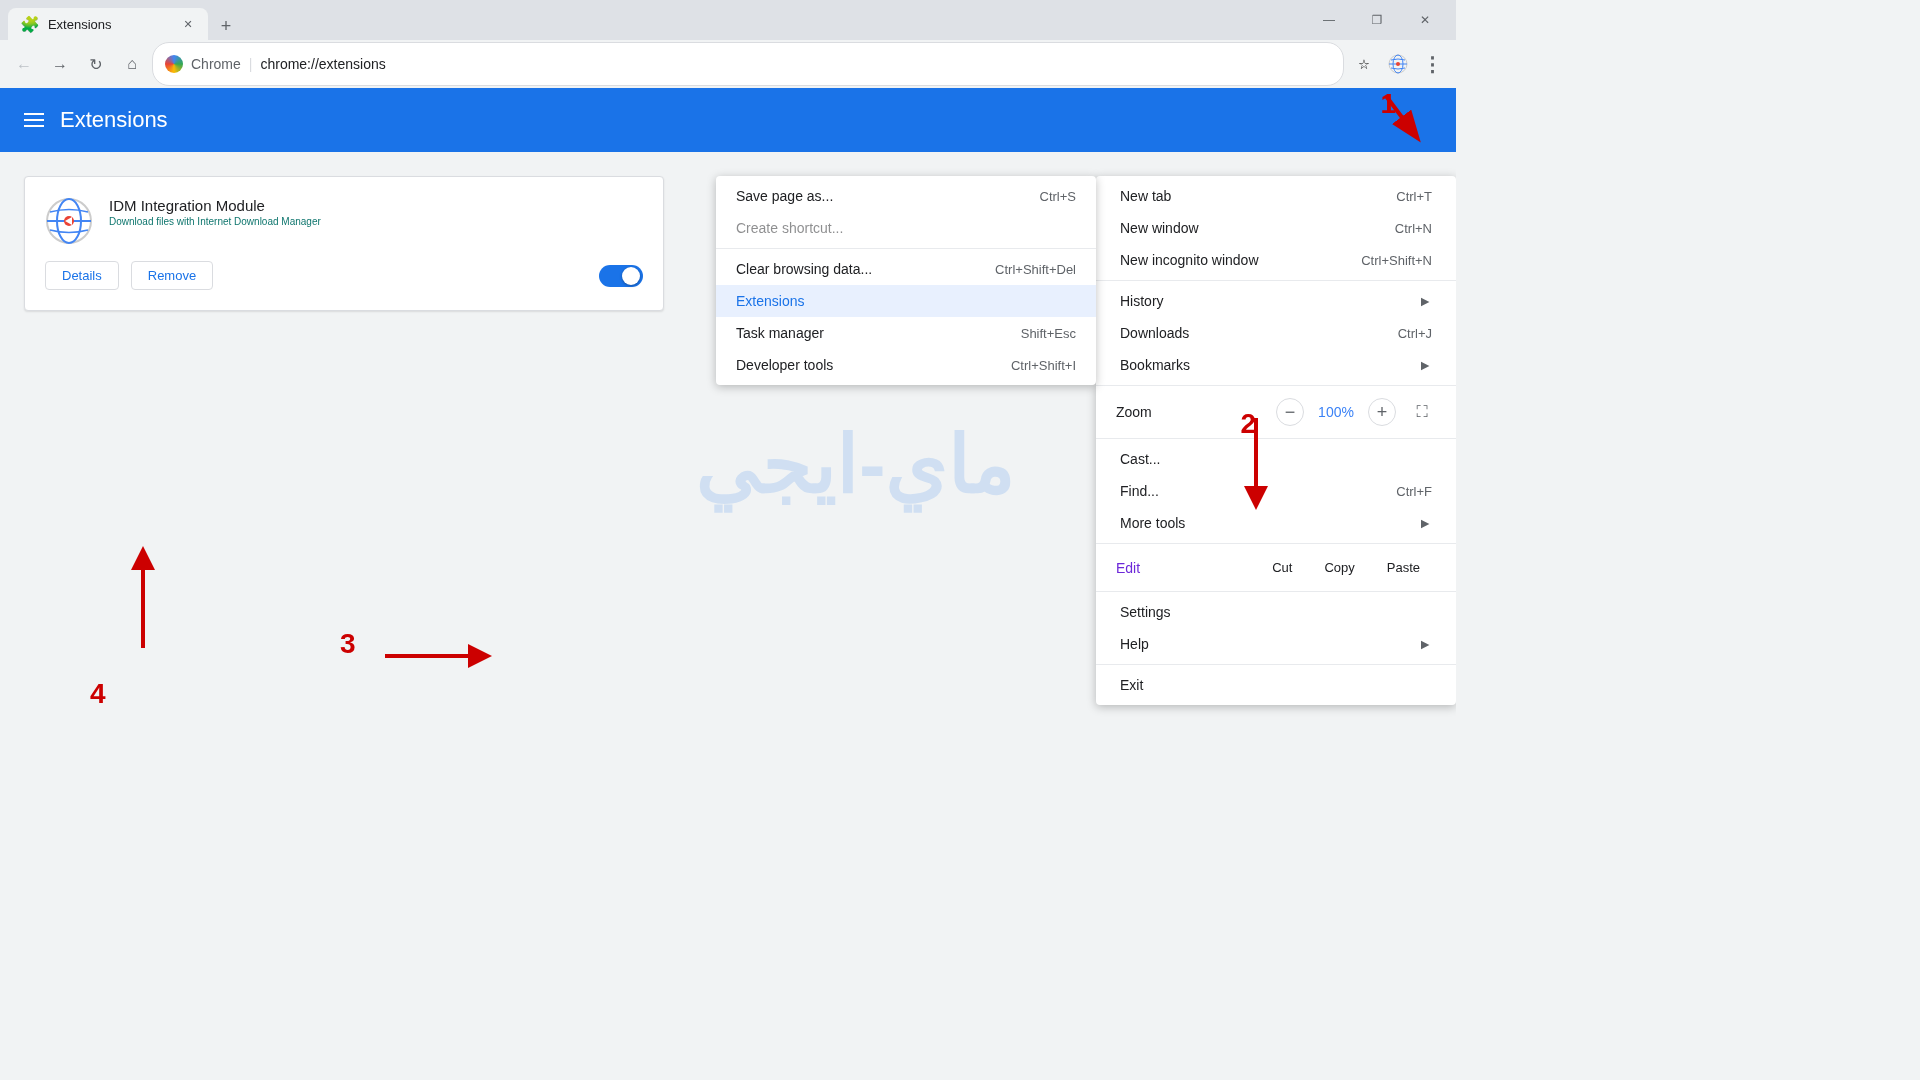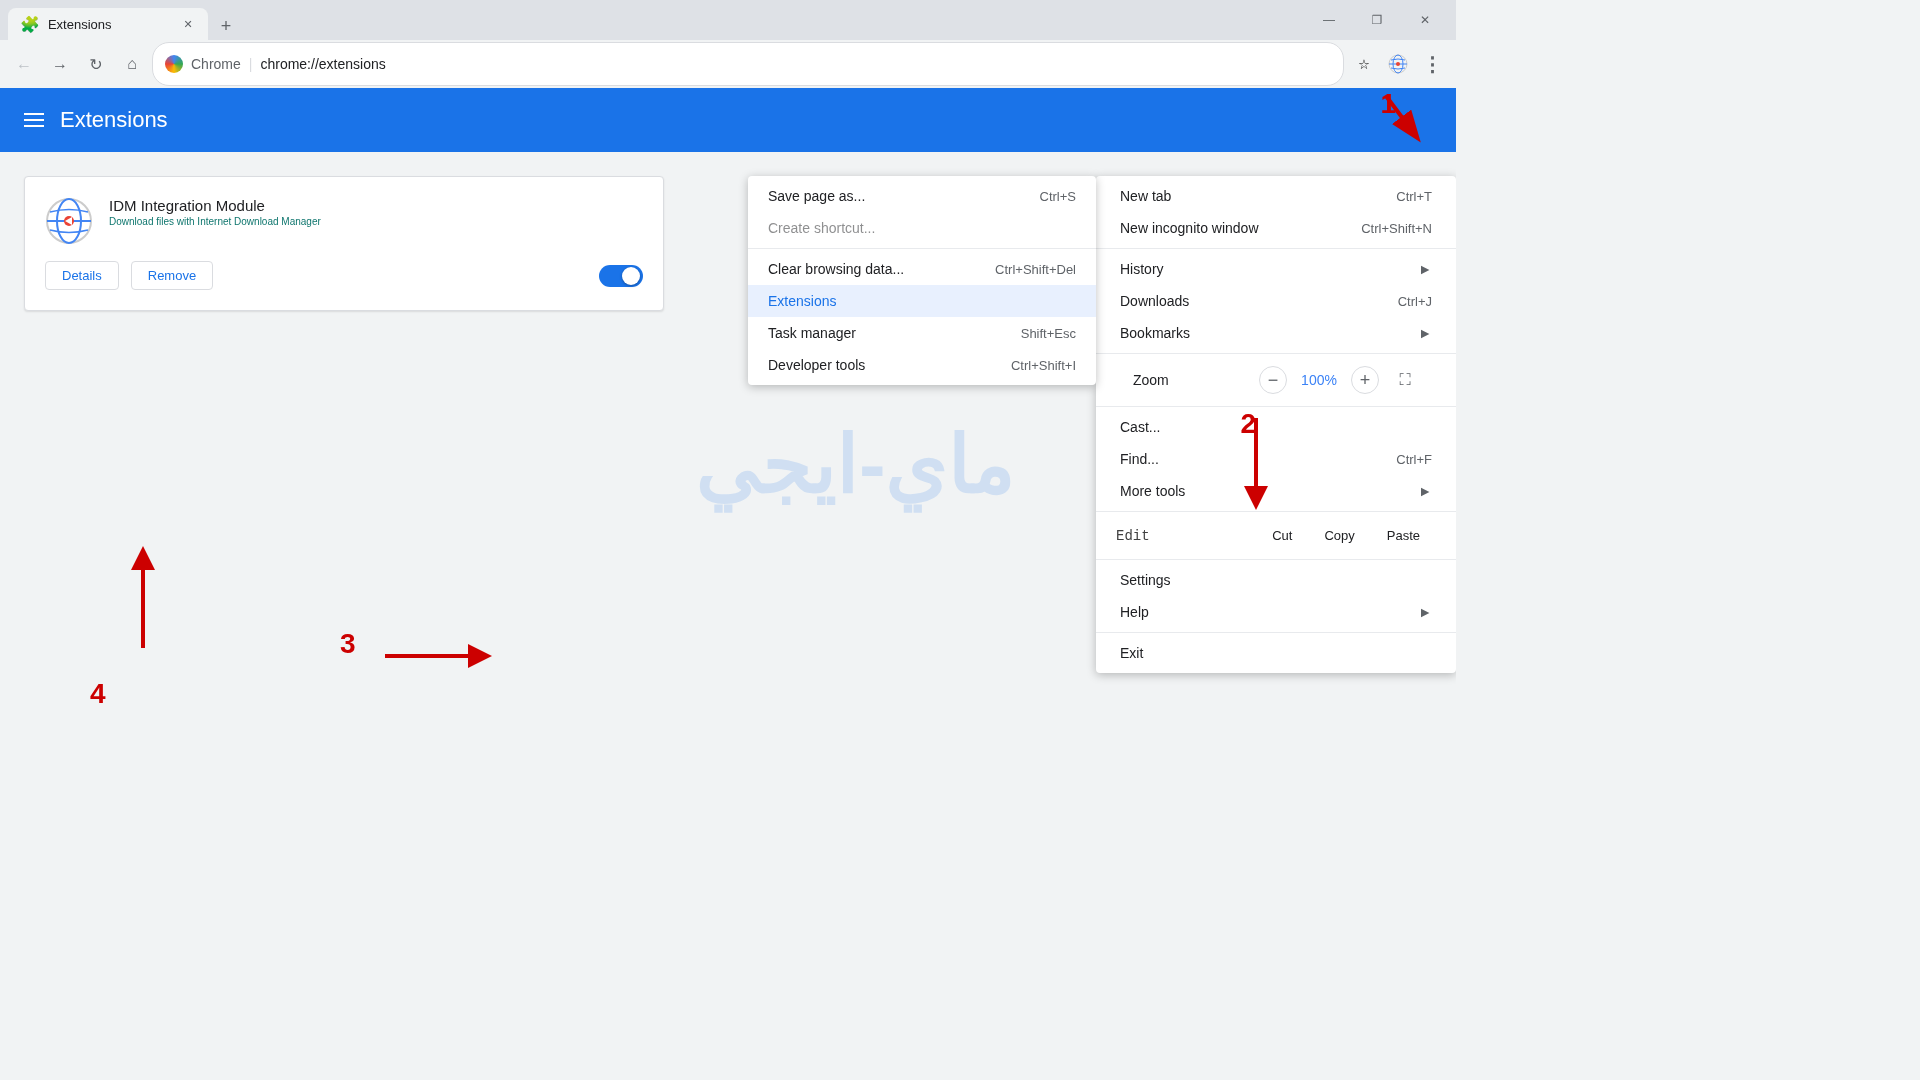--- a/index.html
+++ b/index.html
@@ -369,21 +369,21 @@
 
     .menu-divider {
       height: 1px;
       background: #e8eaed;
       margin: 4px 0;
     }
 
     .zoom-row {
       display: flex;
       align-items: center;
-      padding: 8px 37px;
+      padding: 8px 20px;
       gap: 12px;
       justify-content: space-between;
     }
 
     .zoom-label {
       font-size: 14px;
       color: #202124;
       flex: 1;
     }
 
@@ -426,39 +426,38 @@
 
     .edit-row {
       display: flex;
       align-items: center;
       padding: 6px 20px;
       gap: 0;
     }
 
     .edit-label {
       font-size: 14px;
-      color: #404040;
+      color: #6d28d9;
       flex: 1;
-      font-family: Liberation Mono, monospace;
     }
 
     .edit-btn {
       padding: 6px 16px;
       font-size: 13px;
       color: #202124;
       cursor: pointer;
       border-radius: 4px;
     }
 
     
     .submenu {
       position: absolute;
       top: 88px;
       right: 360px;
-      width: 348px;
+      width: 380px;
       background: white;
       border-radius: 4px;
       box-shadow: 0 2px 10px rgba(0,0,0,0.25);
       z-index: 101;
       padding: 4px 0;
     }
 
     .submenu-item {
       display: flex;
       align-items: center;
@@ -583,20 +582,24 @@
       </div>
     </div>
 
     <div class="chrome-menu">
 
       <div class="menu-item">
         <span class="menu-label">New tab</span>
         <span class="menu-shortcut">Ctrl+T</span>
       </div>
 
+      <div class="menu-item">
+        <span class="menu-label">New window</span>
+        <span class="menu-shortcut">Ctrl+N</span>
+      </div>
 
       <div class="menu-item">
         <span class="menu-label">New incognito window</span>
         <span class="menu-shortcut">Ctrl+Shift+N</span>
       </div>
 
       <div class="menu-divider"></div>
 
       <div class="menu-item">
         <span class="menu-label">History</span>

